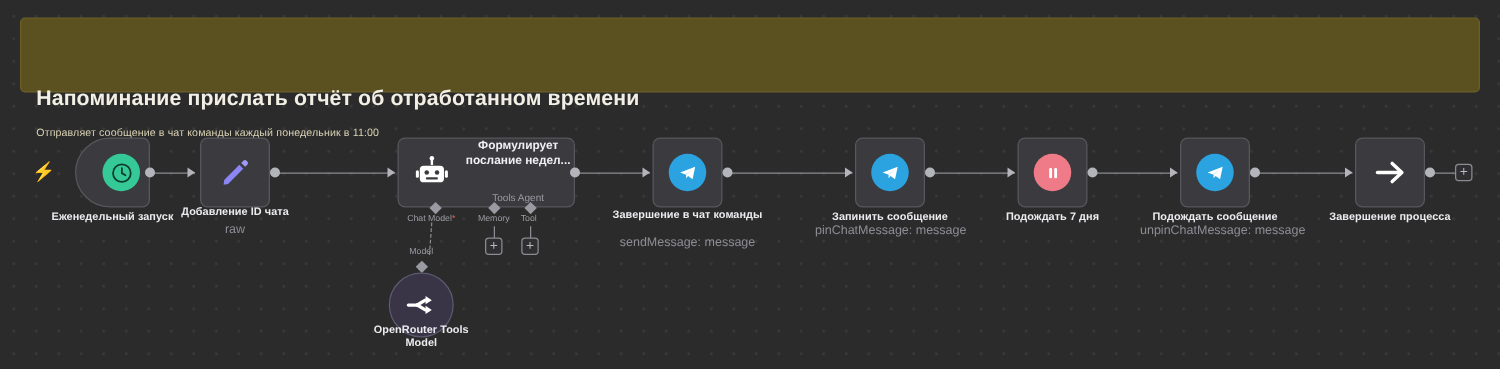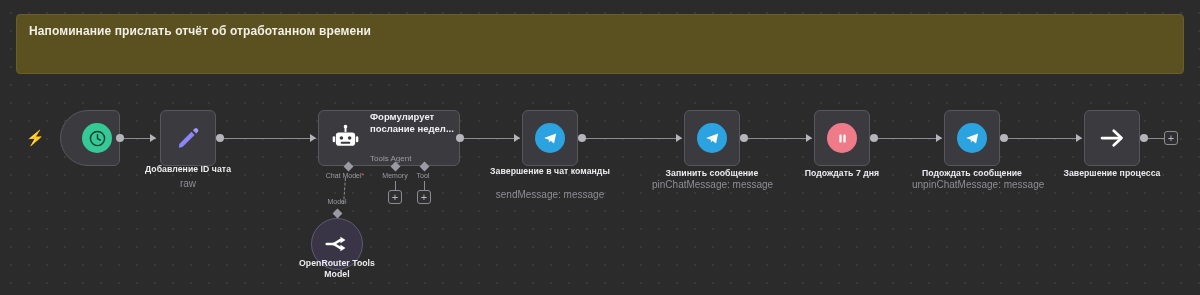--- a/index.html
+++ b/index.html
@@ -24,42 +24,44 @@
     position: absolute;
     left: 16px; top: 14px;
     width: 1168px; height: 60px;
     background: #5b5020;
     border: 1px solid #6b5e28;
     border-radius: 4px;
     padding: 9px 12px 0 12px;
   }
   #sticky .title {
     color: #f2efe4;
-    font-size: 12px;
+    font-size: 17px;
     font-weight: bold;
     letter-spacing: .1px;
     white-space: nowrap;
+    margin-top: 45px;
   }
   #sticky .sub {
     margin-top: 12px;
     color: #d9d2b4;
     font-size: 8.5px;
     letter-spacing: .1px;
     white-space: nowrap;
   }
 
   
   .node {
     position: absolute;
     background: #3b3b3f;
     border: 1px solid #57575d;
     border-radius: 6px;
     display: flex;
     align-items: center;
     justify-content: center;
+    text-align: center;
   }
   .node.square { width: 56px; height: 56px; }
   .node.trigger {
     width: 60px; height: 56px;
     border-radius: 28px 6px 6px 28px;
     justify-content: flex-end;
     padding-right: 7px;
   }
   .node.agent {
     width: 142px; height: 56px;
@@ -172,20 +174,21 @@
     line-height: 15px;
   }
 </style>
 </head>
 <body>
 
 <div id="canvas">
 
   <div id="sticky">
     <div class="title">Напоминание прислать отчёт об отработанном времени</div>
+    <div class="sub">Отправляет сообщение в чат команды каждый понедельник в 11:00</div>
   </div>
 
   <div class="wire" style="left:120px; top:138px; width:36px;"></div>
   <div class="wire" style="left:220px; top:138px; width:96px;"></div>
   <div class="wire" style="left:458px; top:138px; width:62px;"></div>
   <div class="wire" style="left:582px; top:138px; width:100px;"></div>
   <div class="wire" style="left:744px; top:138px; width:68px;"></div>
   <div class="wire" style="left:874px; top:138px; width:68px;"></div>
   <div class="wire" style="left:1004px; top:138px; width:78px;"></div>
   <div class="wire" style="left:1144px; top:138px; width:20px;"></div>
@@ -193,20 +196,21 @@
   <div class="bolt" style="left:26px; top:130px;">⚡</div>
   <div class="node trigger" style="left:60px; top:110px;">
     <div class="circ-icon icon-clock">
       <svg width="17" height="17" viewBox="0 0 24 24">
         <circle cx="12" cy="12" r="10" fill="none" stroke="#0e3b2c" stroke-width="2"></circle>
         <path d="M12 6.5V12l4 2.4" fill="none" stroke="#0e3b2c" stroke-width="2" stroke-linecap="round"></path>
       </svg>
     </div>
   </div>
   <div class="dot-out" style="left:116px; top:134px;"></div>
+  <div class="caption" style="left:20px; top:168px; width:140px;">Еженедельный запуск</div>
 
   <div class="arrow-in" style="left:150px; top:133.5px;"></div>
   <div class="node square" style="left:160px; top:110px;">
     <svg width="26" height="26" viewBox="0 0 24 24">
       <path d="M4 17.5L15.2 6.3l2.9 2.9L6.9 20.4 3.6 21z" fill="#8b85f5"></path>
       <path d="M16.6 4.9l1.6-1.6a1.6 1.6 0 012.3 0l.6.6a1.6 1.6 0 010 2.3l-1.6 1.6z" fill="#9f9af7"></path>
     </svg>
   </div>
   <div class="dot-out" style="left:216px; top:134px;"></div>
   <div class="caption" style="left:126px; top:164px; width:124px;">Добавление ID чата</div>

